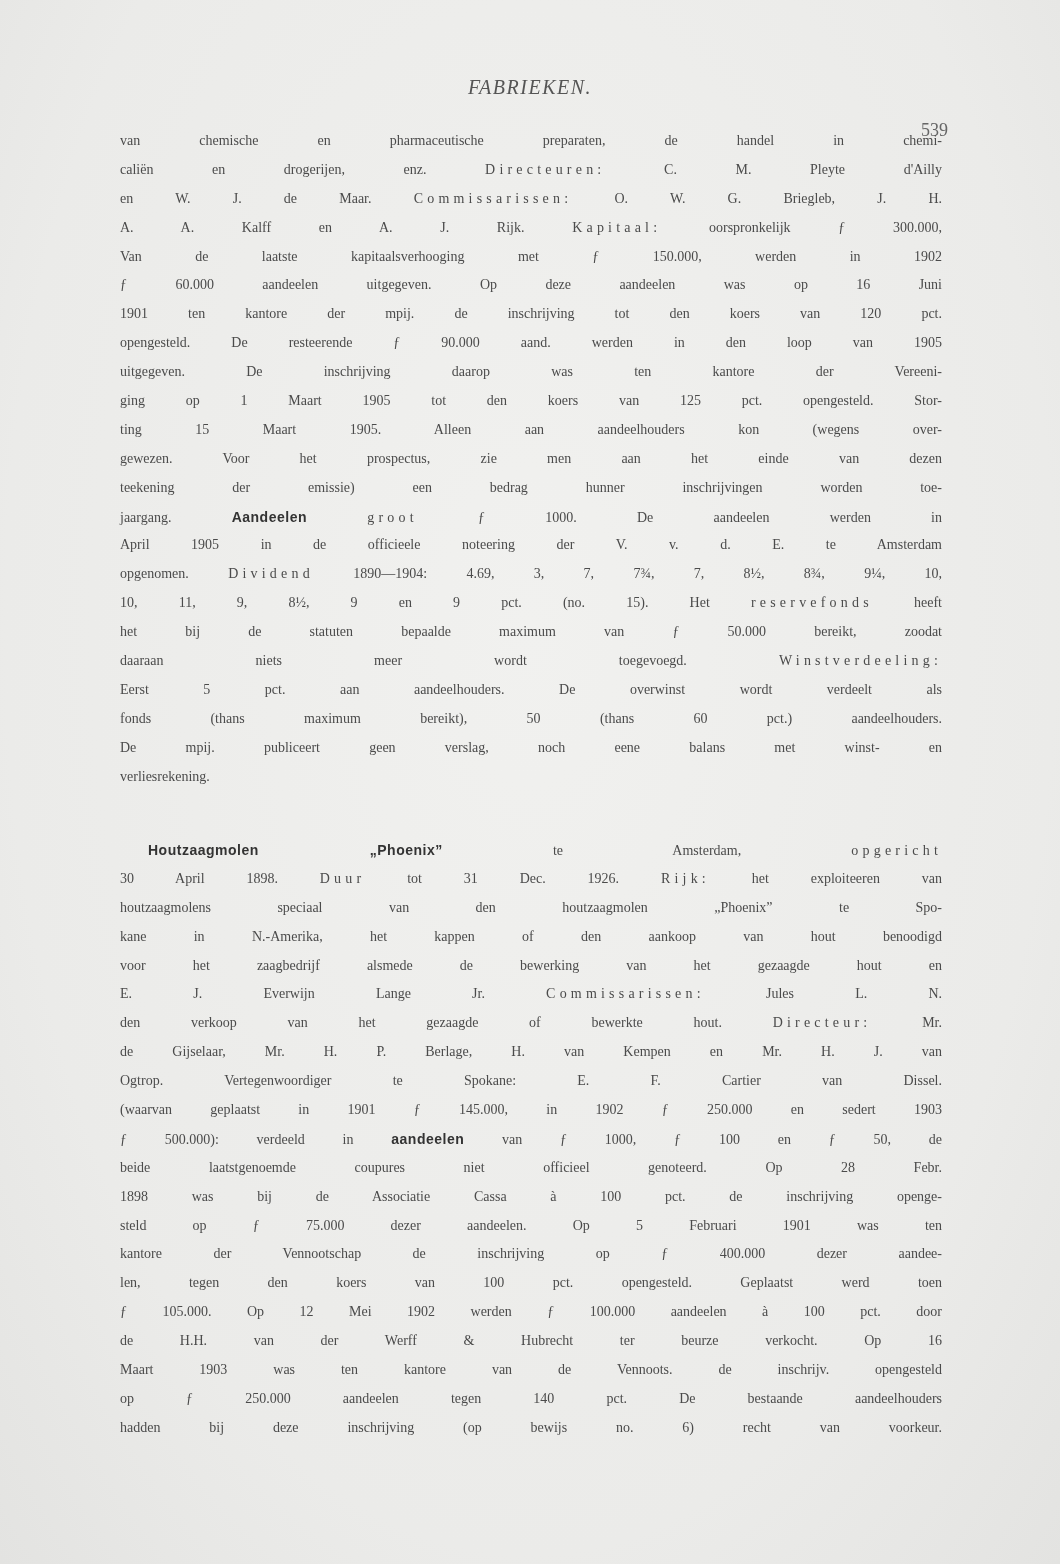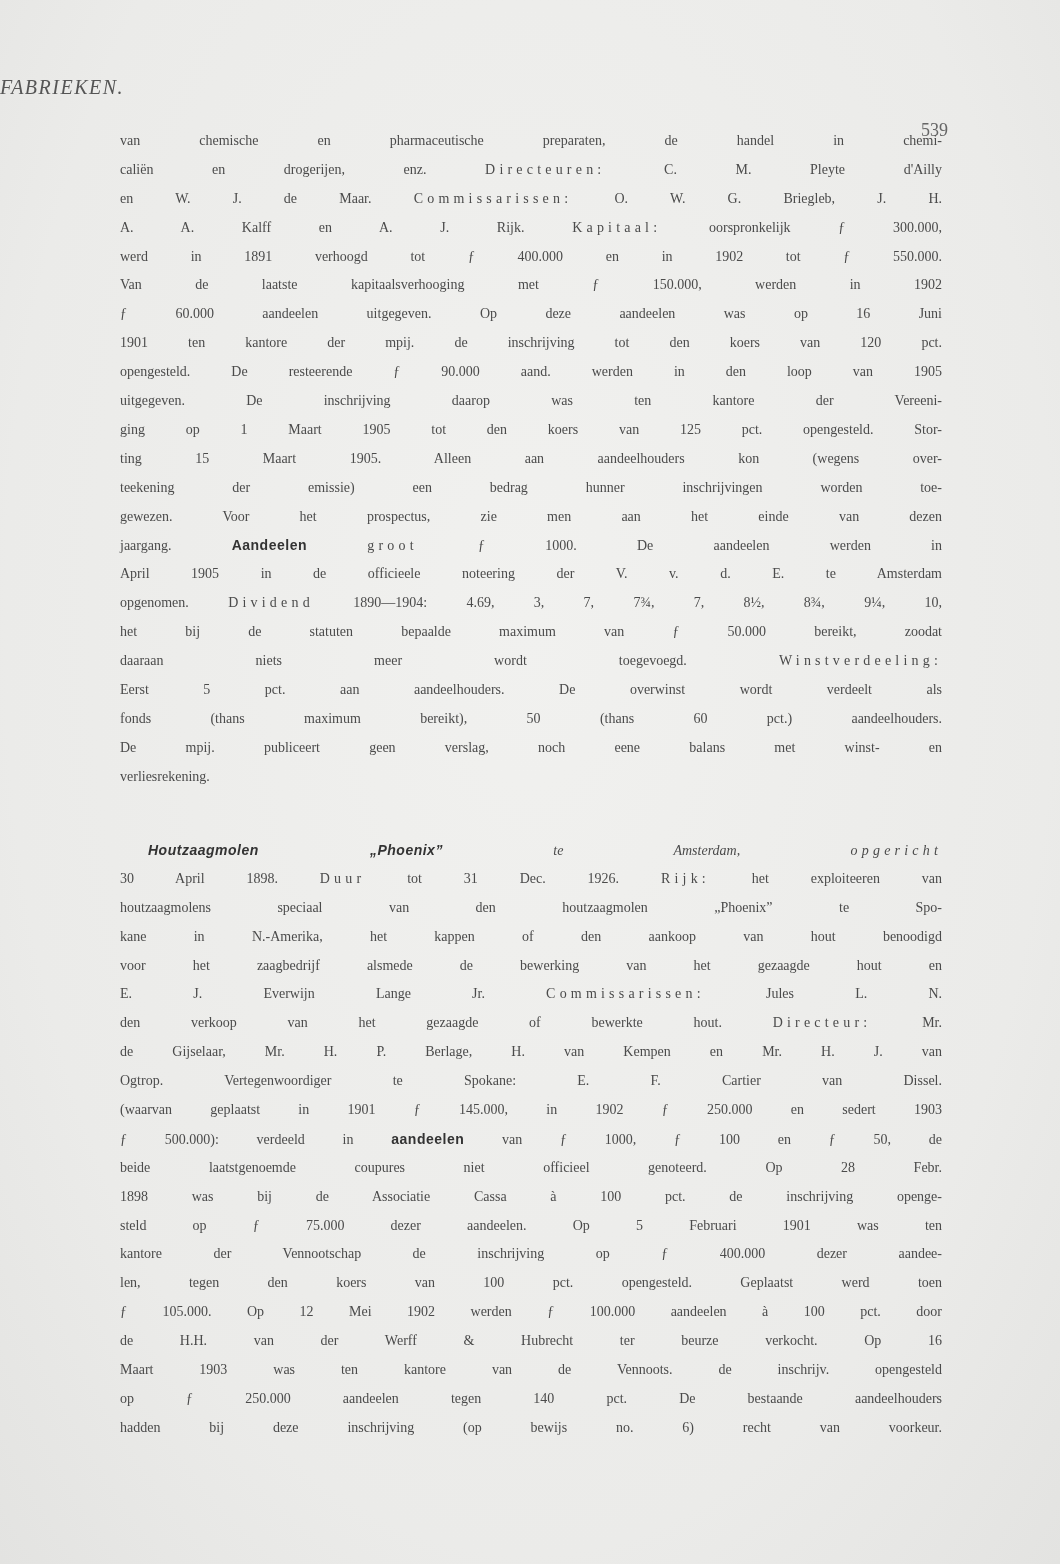--- a/index.html
+++ b/index.html
@@ -11,21 +11,21 @@
     position:relative;
   }
   .page {
     position:absolute; left:0; top:0; width:1060px; height:1564px;
     background: radial-gradient(ellipse at 50% 40%, #f1f1ef 0%, #ebebe9 70%, #e3e3e1 100%);
   }
   .header {
     position:absolute; top:76px; left:0; width:1060px; height:30px;
   }
   .running-title {
-    position:absolute; left:0; width:1060px; text-align:left;
+    position:absolute; left:0; width:1060px; text-align:center;
     font-family:"Liberation Serif",serif; font-style:italic;
     font-size:20px; letter-spacing:1.5px; color:#555;
   }
   .page-number {
     position:absolute; right:112px; top:0;
     font-family:"Liberation Serif",serif; font-size:18px; color:#666;margin-top:44px;
   }
   .text {
     position:absolute; left:120px; width:822px;
     font-family:"Liberation Serif",serif;
@@ -34,50 +34,50 @@
   }
   .text .line { display:block; text-align:justify; text-align-last:justify; white-space:nowrap; height:28.9px; }
   .text .line.last { text-align-last:left; }
   .sp { letter-spacing:4.2px; }
   .bold-sans {
     font-family:"Liberation Sans","DejaVu Sans",sans-serif;
     font-weight:bold; color:#333; letter-spacing:0.5px;
   }
   .block1 { top:127px; }
   .block2 { top:836px; }
-  .indent { padding-left:28px;font-style:italic; }
+  .indent { padding-left:28px; }
 </style>
 </head>
 <body>
 
 <div class="page">
 
   <div class="header">
     <div class="running-title">FABRIEKEN.</div>
     <div class="page-number">539</div>
   </div>
 
   <div class="text block1">
     <span class="line"><span>van chemische en pharmaceutische preparaten, de handel in chemi-</span></span>
     <span class="line"><span>caliën en drogerijen, enz. </span><span class="sp">Directeuren:</span><span> C. M. Pleyte d'Ailly</span></span>
     <span class="line"><span>en W. J. de Maar. </span><span class="sp">Commissarissen:</span><span> O. W. G. Briegleb, J. H.</span></span>
     <span class="line"><span>A. A. Kalff en A. J. Rijk. </span><span class="sp">Kapitaal:</span><span> oorspronkelijk ƒ 300.000,</span></span>
-    <span class="line"><span>werd in 1891 verhoogd tot ƒ 400.000 en in 1902 tot ƒ 550.000.</span></span>
     <span class="line"><span>Van de laatste kapitaalsverhooging met ƒ 150.000, werden in 1902</span></span>
     <span class="line"><span>ƒ 60.000 aandeelen uitgegeven. Op deze aandeelen was op 16 Juni</span></span>
     <span class="line"><span>1901 ten kantore der mpij. de inschrijving tot den koers van 120 pct.</span></span>
     <span class="line"><span>opengesteld. De resteerende ƒ 90.000 aand. werden in den loop van 1905</span></span>
     <span class="line"><span>uitgegeven. De inschrijving daarop was ten kantore der Vereeni-</span></span>
     <span class="line"><span>ging op 1 Maart 1905 tot den koers van 125 pct. opengesteld. Stor-</span></span>
     <span class="line"><span>ting 15 Maart 1905. Alleen aan aandeelhouders kon (wegens over-</span></span>
+    <span class="line"><span>gewezen. Voor het prospectus, zie men aan het einde van dezen</span></span>
     <span class="line"><span>teekening der emissie) een bedrag hunner inschrijvingen worden toe-</span></span>
-    <span class="line"><span>gewezen. Voor het prospectus, zie men aan het einde van dezen</span></span>
     <span class="line"><span>jaargang. </span><span class="bold-sans">Aandeelen</span><span> </span><span class="sp">groot</span><span> ƒ 1000. De aandeelen werden in</span></span>
     <span class="line"><span>April 1905 in de officieele noteering der V. v. d. E. te Amsterdam</span></span>
     <span class="line"><span>opgenomen. </span><span class="sp">Dividend</span><span> 1890—1904: 4.69, 3, 7, 7¾, 7, 8½, 8¾, 9¼, 10,</span></span>
+    <span class="line"><span>10, 11, 9, 8½, 9 en 9 pct. (no. 15). Het </span><span class="sp">reservefonds</span><span> heeft</span></span>
     <span class="line"><span>het bij de statuten bepaalde maximum van ƒ 50.000 bereikt, zoodat</span></span>
     <span class="line"><span>daaraan niets meer wordt toegevoegd. </span><span class="sp">Winstverdeeling:</span></span>
     <span class="line"><span>Eerst 5 pct. aan aandeelhouders. De overwinst wordt verdeelt als</span></span>
     <span class="line"><span>fonds (thans maximum bereikt), 50 (thans 60 pct.) aandeelhouders.</span></span>
     <span class="line"><span>De mpij. publiceert geen verslag, noch eene balans met winst- en</span></span>
     <span class="line last"><span>verliesrekening.</span></span>
   </div>
 
   <div class="text block2">
     <span class="line indent"><span class="bold-sans">Houtzaagmolen „Phoenix”</span><span> te Amsterdam, </span><span class="sp">opgericht</span></span>

